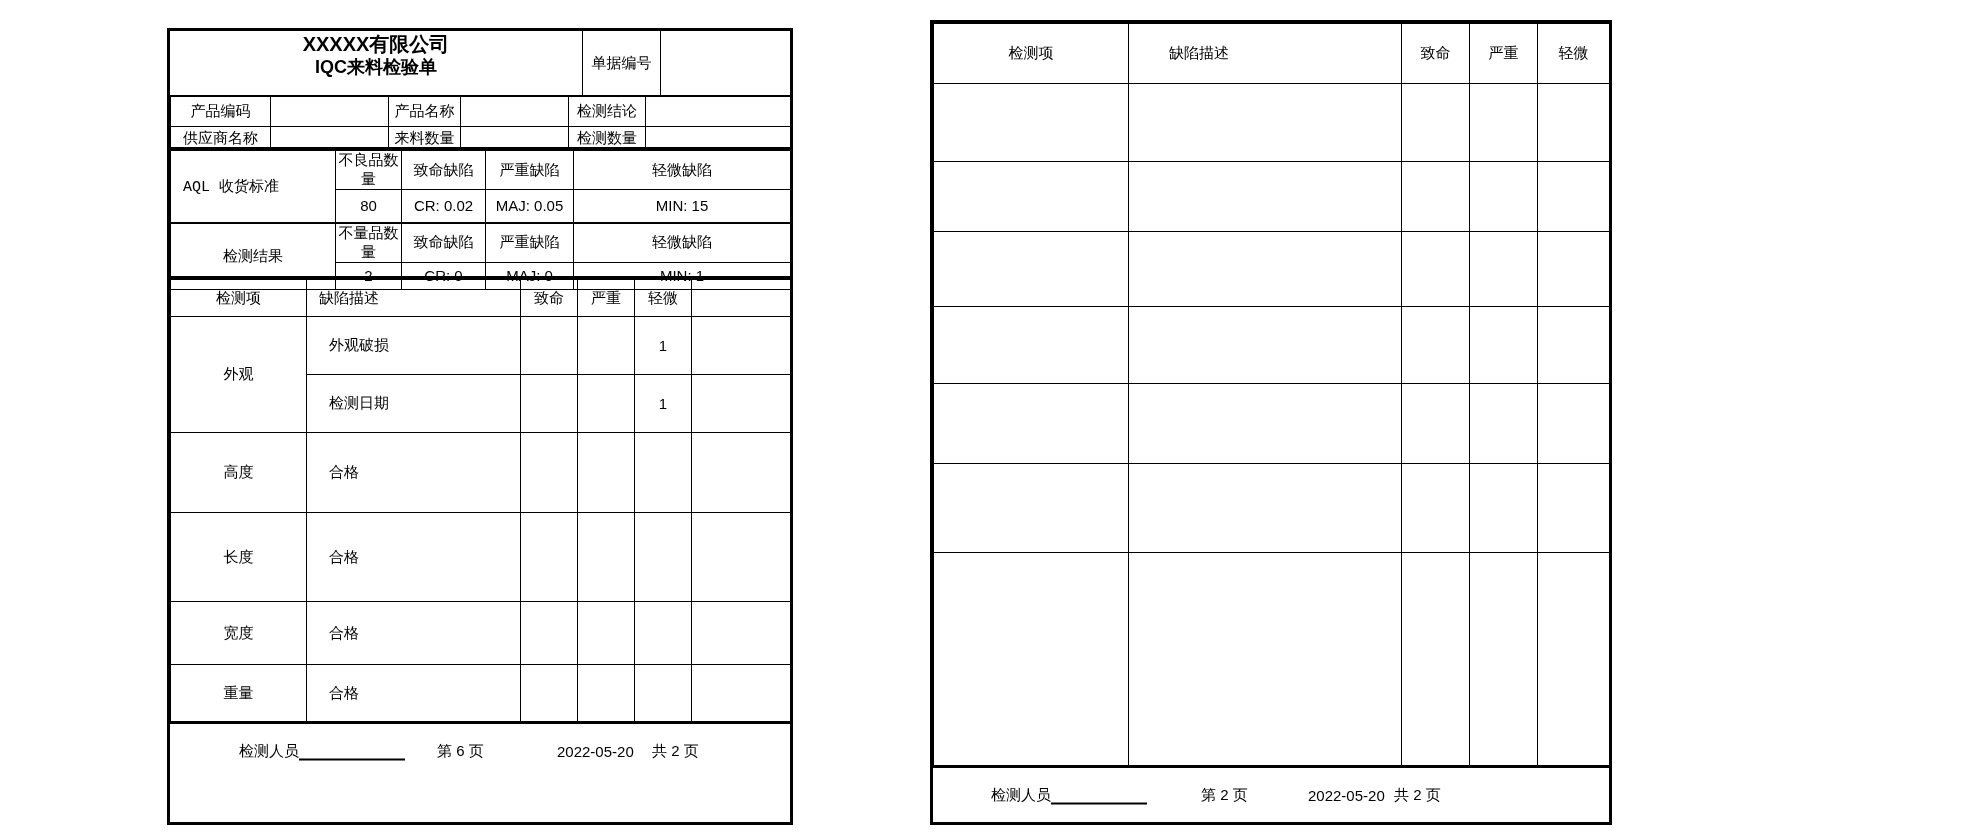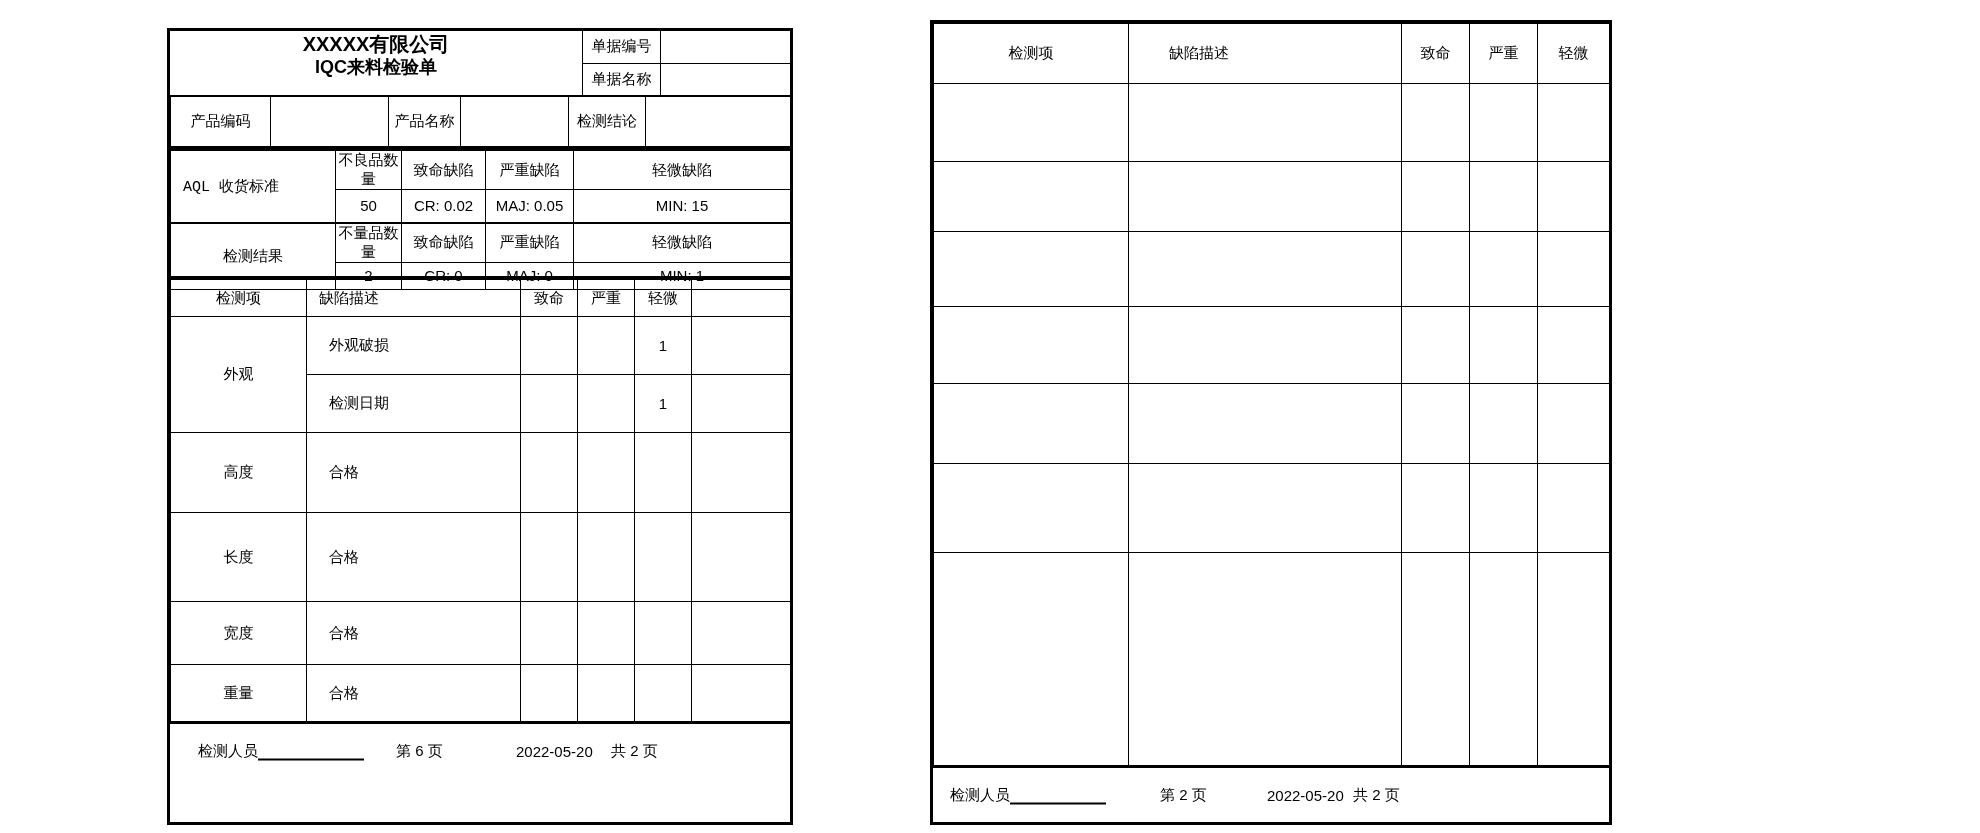--- a/index.html
+++ b/index.html
@@ -15,42 +15,42 @@
   td.noborder{border:none;}
   td.leftpad{text-align:left;padding-left:12px;font-family:Liberation Mono, monospace;}
   td.leftpad20{text-align:left;padding-left:22px;}
 
   
   .sec{width:100%;}
   .secA{height:65px;border-bottom:1px solid #000;display:flex;}
   .company-box{width:413px;border-right:1px solid #000;display:flex;flex-direction:column;align-items:center;}
   .company-name{font-size:20px;font-weight:bold;line-height:1.3;}
   .form-title{font-size:18px;font-weight:bold;line-height:1.2;}
-  .doc-box{flex:1;display:flex;flex-direction:column;}
+  .doc-box{flex:1;display:flex;flex-direction:row;}
   .doc-row{flex:1;display:flex;}
   .doc-row + .doc-row{border-top:1px solid #000;}
   .doc-label{width:78px;border-right:1px solid #000;display:flex;align-items:center;justify-content:center;font-size:15px;}
   .doc-value{flex:1;}
 
   .secB{height:54px;border-bottom:3px solid #000;}
   .secB table{height:100%;}
   .secB tr.r1 td{height:30px;}
   .secB tr.r2 td{height:24px;}
 
   .secC{height:44px;border-bottom:1px solid #000;}
   .secC table{height:100%;}
 
   .secD{height:129px;border-bottom:3px solid #000;}
   .secD table{height:100%;}
   .secD td.blockdiv{border-top:2px solid #000;}
 
   .secE{height:445px;border-bottom:3px solid #000;}
   .secE table{height:100%;}
 
-  .footer{position:relative;height:54px;font-size:15px;}
+  .footer{position:relative;height:54px;font-size:15px;margin-left:41px;}
   .footer .fitem{position:absolute;top:50%;transform:translateY(-50%);white-space:nowrap;}
   .sigline{display:inline-block;width:106px;height:15px;border-bottom:2px solid #000;vertical-align:bottom;}
 
   
   .secRH{height:60px;border-bottom:0;}
   .secRH table{height:100%;}
   .secRB{height:685px;border-bottom:0;}
   .secRB table{height:100%;border-bottom:3px solid #000;}
 </style>
 </head>
@@ -63,24 +63,20 @@
     <div class="sec secA">
       <div class="company-box">
         <div class="company-name">XXXXX有限公司</div>
         <div class="form-title">IQC来料检验单</div>
       </div>
       <div class="doc-box">
         <div class="doc-row">
           <div class="doc-label">单据编号</div>
           <div class="doc-value"></div>
         </div>
-        <div class="doc-row">
-          <div class="doc-label">单据名称</div>
-          <div class="doc-value"></div>
-        </div>
       </div>
     </div>
 
     <div class="sec secB">
       <table>
         <colgroup>
             <col style="width:100px">
             <col style="width:118px">
             <col style="width:72px">
             <col style="width:108px">
@@ -89,20 +85,28 @@
           </colgroup>
         <tbody>
             <tr class="r1">
           <td>产品编码</td>
           <td></td>
           <td>产品名称</td>
           <td></td>
           <td>检测结论</td>
           <td></td>
         </tr>
+        <tr class="r2">
+          <td>供应商名称</td>
+          <td></td>
+          <td>来料数量</td>
+          <td></td>
+          <td>检测数量</td>
+          <td></td>
+        </tr>
       </tbody>
         </table>
     </div>
 
 
     <div class="sec secD">
       <table>
         <colgroup>
             <col style="width:165px">
             <col style="width:66px">
@@ -112,21 +116,21 @@
           </colgroup>
         <tbody>
             <tr style="height:33px">
           <td class="leftpad" rowspan="2">AQL 收货标准</td>
           <td>不良品数量</td>
           <td>致命缺陷</td>
           <td>严重缺陷</td>
           <td>轻微缺陷</td>
         </tr>
         <tr style="height:33px">
-          <td>50</td>
+          <td>80</td>
           <td>CR: 0.02</td>
           <td>MAJ: 0.05</td>
           <td>MIN: 15</td>
         </tr>
         <tr style="height:33px">
           <td class="blockdiv" rowspan="2">检测结果</td>
           <td class="blockdiv">不量品数量</td>
           <td class="blockdiv">致命缺陷</td>
           <td class="blockdiv">严重缺陷</td>
           <td class="blockdiv">轻微缺陷</td>

